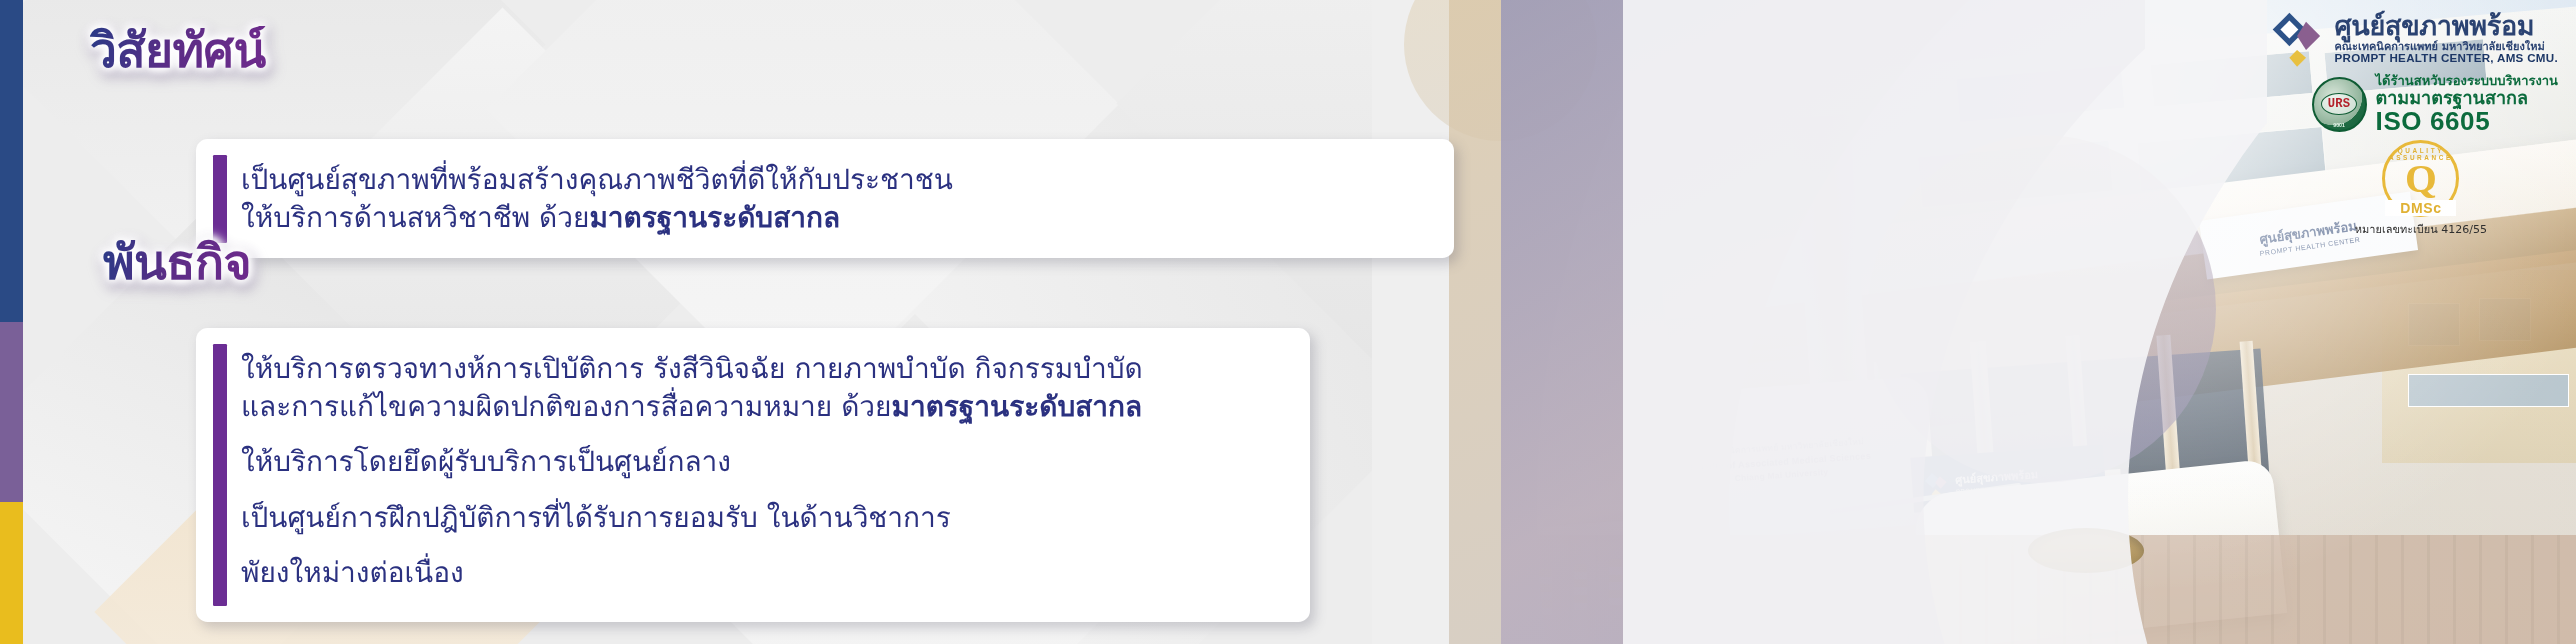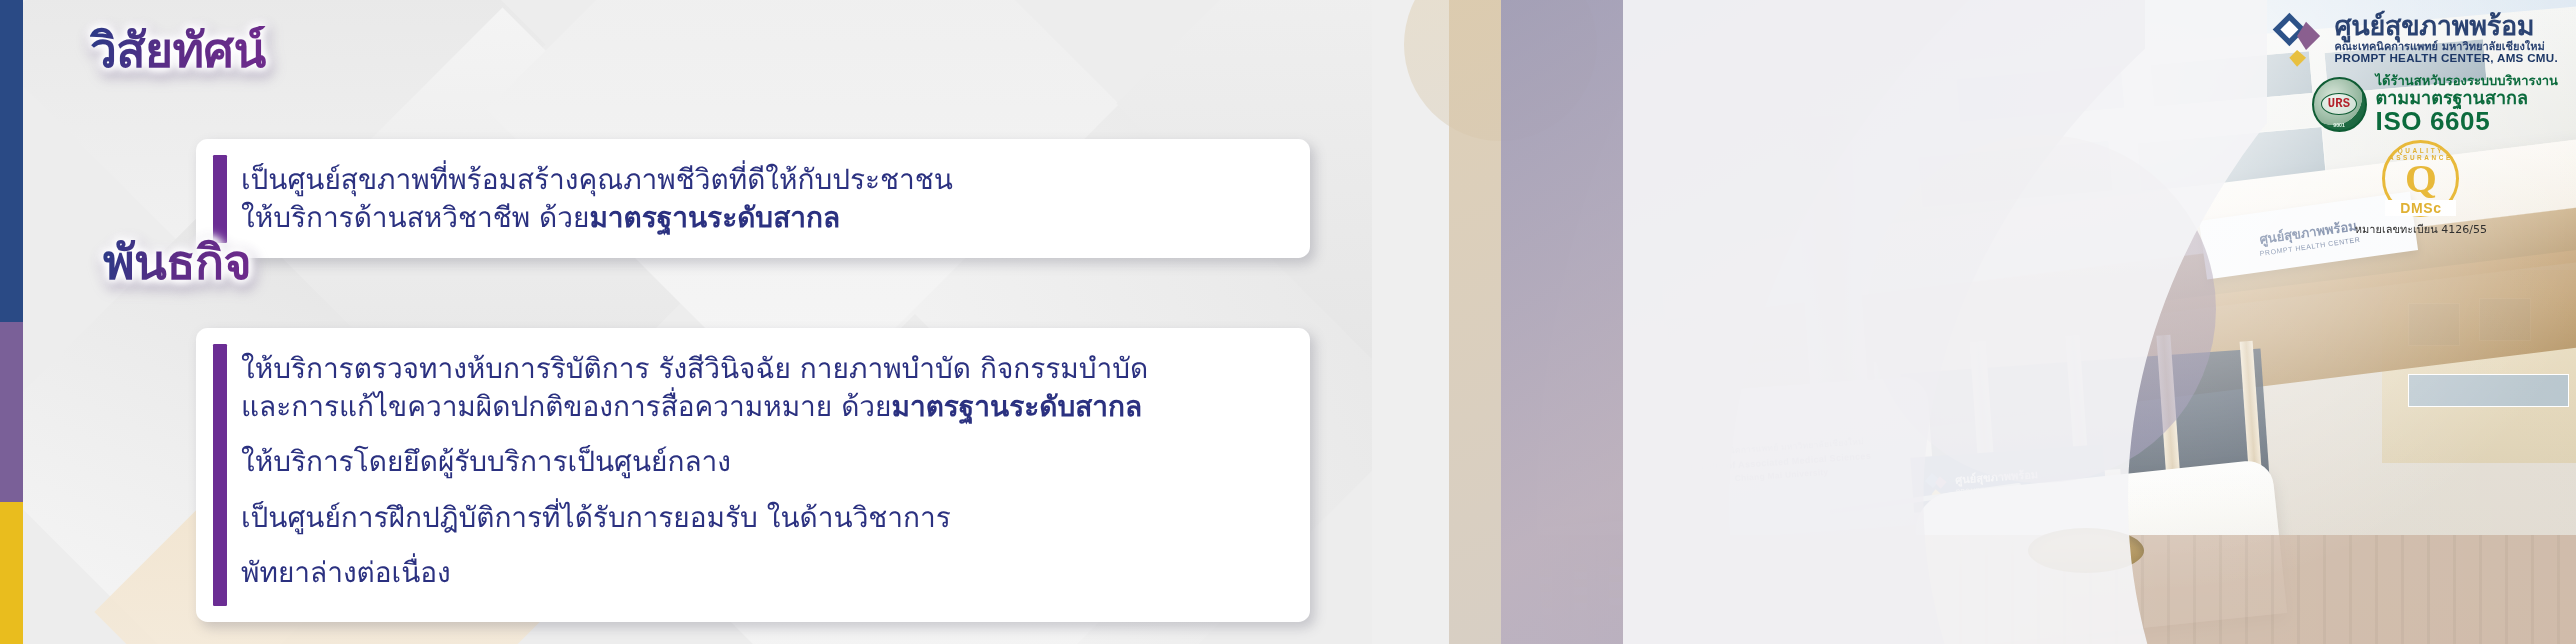--- a/index.html
+++ b/index.html
@@ -221,21 +221,21 @@
     background:#ffffff;
     border-radius:11.6px;
     box-shadow:4.5px 5.8px 11.6px rgba(90,90,110,.26);
     padding:22px 31px 22px 45px;
   }
   .card::before {
     content:""; position:absolute;
     left:16.7px; top:15.5px; bottom:15.5px; width:14px;
     background:#6b2d94; border-radius:1.3px;
   }
-  #vision-card  { left:196px; top:139px; width:1114px; }
+  #vision-card  { left:196px; top:139px; width:1258px; }
   #mission-card { left:196px; top:328px; width:1114px; padding-bottom:30px; }
 
   .body-line {
     font-family:"DejaVu Sans", sans-serif;
     color:#2b3180;
     font-size:28px;
     line-height:1.34;
     white-space:nowrap;
   }
   .body-line b { font-weight:bold; color:#2b3180; }
@@ -410,42 +410,42 @@
       <div class="body-line">
         <span>ให้บริการด้านสหวิชาชีพ ด้วย</span><b>มาตรฐานระดับสากล</b>
       </div>
     </div>
 
     <div class="heading" id="mission-heading">พันธกิจ</div>
 
     <div class="card" id="mission-card">
       <div>
         <div class="body-line">
-          <span>ให้บริการตรวจทางห้บการริบัติการ รังสีวินิจฉัย กายภาพบำบัด กิจกรรมบำบัด</span><b></b>
+          <span>ให้บริการตรวจทางห้การเปิบัติการ รังสีวินิจฉัย กายภาพบำบัด กิจกรรมบำบัด</span><b></b>
         </div>
         <div class="body-line">
           <span>และการแก้ไขความผิดปกติของการสื่อความหมาย ด้วย</span><b>มาตรฐานระดับสากล</b>
         </div>
       </div>
       <div class="gap"></div>
       <div>
         <div class="body-line">
           <span>ให้บริการโดยยึดผู้รับบริการเป็นศูนย์กลาง</span><b></b>
         </div>
       </div>
       <div class="gap"></div>
       <div>
         <div class="body-line">
           <span>เป็นศูนย์การฝึกปฎิบัติการที่ได้รับการยอมรับ ในด้านวิชาการ</span><b></b>
         </div>
       </div>
       <div class="gap"></div>
       <div>
         <div class="body-line">
-          <span>พัทยาล่างต่อเนื่อง</span><b></b>
+          <span>พัยงใหม่างต่อเนื่อง</span><b></b>
         </div>
       </div>
     </div>
   </div>
 
   <div class="brandstack">
 
     <div class="brand-row">
       <div class="brand-mark">
         <svg width="59" height="59" viewBox="0 0 92 92">

